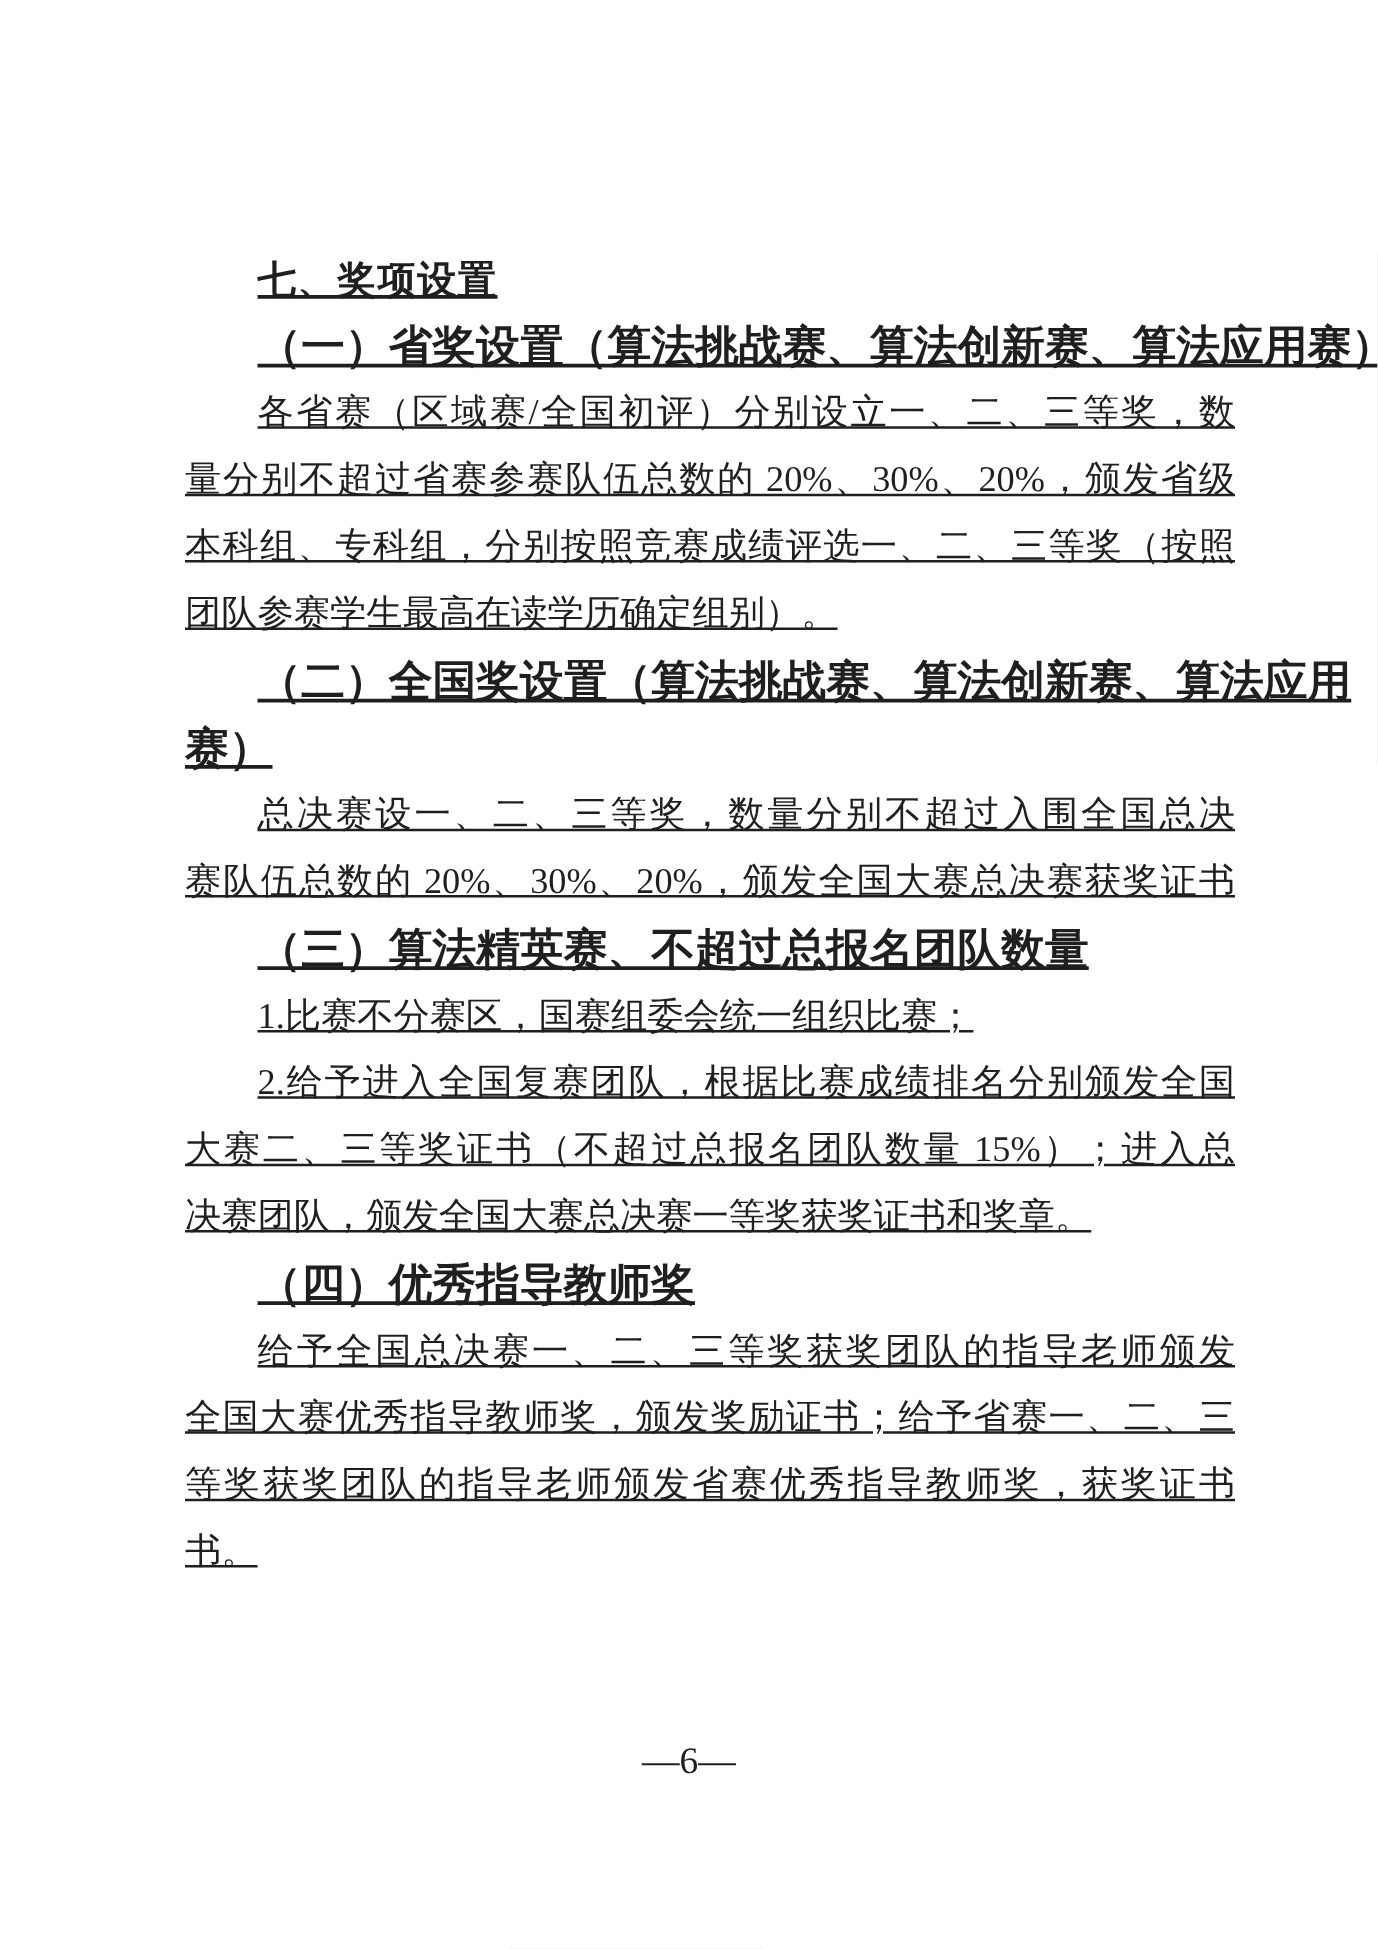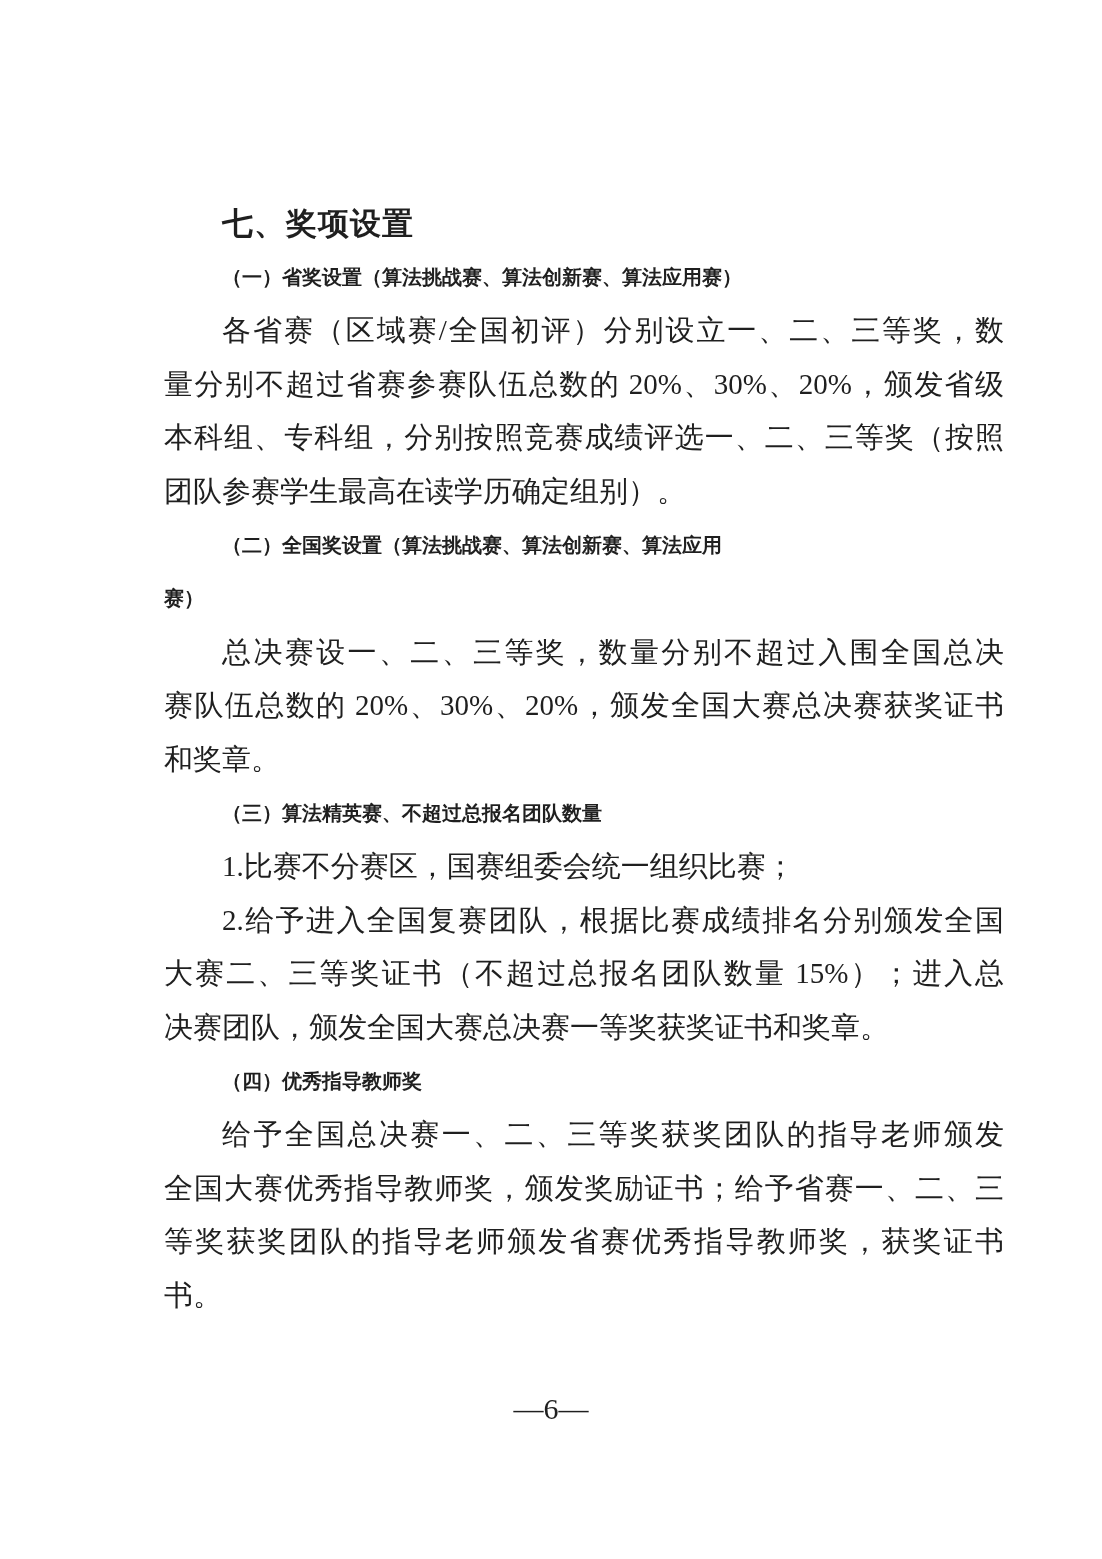--- a/index.html
+++ b/index.html
@@ -11,23 +11,24 @@
     position: relative;
     width: 1102px;
     height: 1559px;
     background: #ffffff;
     overflow: hidden;
     font-family: "Liberation Serif", "DejaVu Serif", serif;
     color: #1f1f1f;
   }
   .content {
     position: absolute;
-    left: 164px;
+    left: 148px;
     top: 197px;
     width: 840px;
+    text-decoration: underline;
   }
   .block { margin: 0; }
   .line {
     font-size: 29px;
     line-height: 53.6px;
     height: 53.6px;
     text-align: justify;
     text-align-last: left;
     text-justify: inter-character;
     word-break: normal;
@@ -38,21 +39,21 @@
   
   .block.p .line.stretch { text-align-last: justify; white-space: normal; }
   .block.h1 .line {
     font-family: "Liberation Sans", "DejaVu Sans", sans-serif;
     font-weight: 700;
     font-size: 31px;
     letter-spacing: 1px;
   }
   .block.h2 .line {
     font-weight: 700;
-    font-size: 20px;
+    font-size: 35px;
   }
   .page-footer {
     position: absolute;
     left: 0;
     top: 1391px;
     width: 100%;
     text-align: center;
   }
   .page-footer span {
     font-size: 30px;
@@ -77,21 +78,20 @@
         <div class="line stretch">本科组、专科组，分别按照竞赛成绩评选一、二、三等奖（按照</div>
         <div class="line last">团队参赛学生最高在读学历确定组别）。</div>
       </div>
       <div class="block h2">
         <div class="line first stretch">（二）全国奖设置（算法挑战赛、算法创新赛、算法应用</div>
         <div class="line last">赛）</div>
       </div>
       <div class="block p">
         <div class="line first stretch">总决赛设一、二、三等奖，数量分别不超过入围全国总决</div>
         <div class="line stretch">赛队伍总数的 20%、30%、20%，颁发全国大赛总决赛获奖证书</div>
-        <div class="line last">和奖章。</div>
       </div>
       <div class="block h2">
         <div class="line first last">（三）算法精英赛、不超过总报名团队数量</div>
       </div>
       <div class="block p">
         <div class="line first last">1.比赛不分赛区，国赛组委会统一组织比赛；</div>
       </div>
       <div class="block p">
         <div class="line first stretch">2.给予进入全国复赛团队，根据比赛成绩排名分别颁发全国</div>
         <div class="line stretch">大赛二、三等奖证书（不超过总报名团队数量 15%）；进入总</div>

